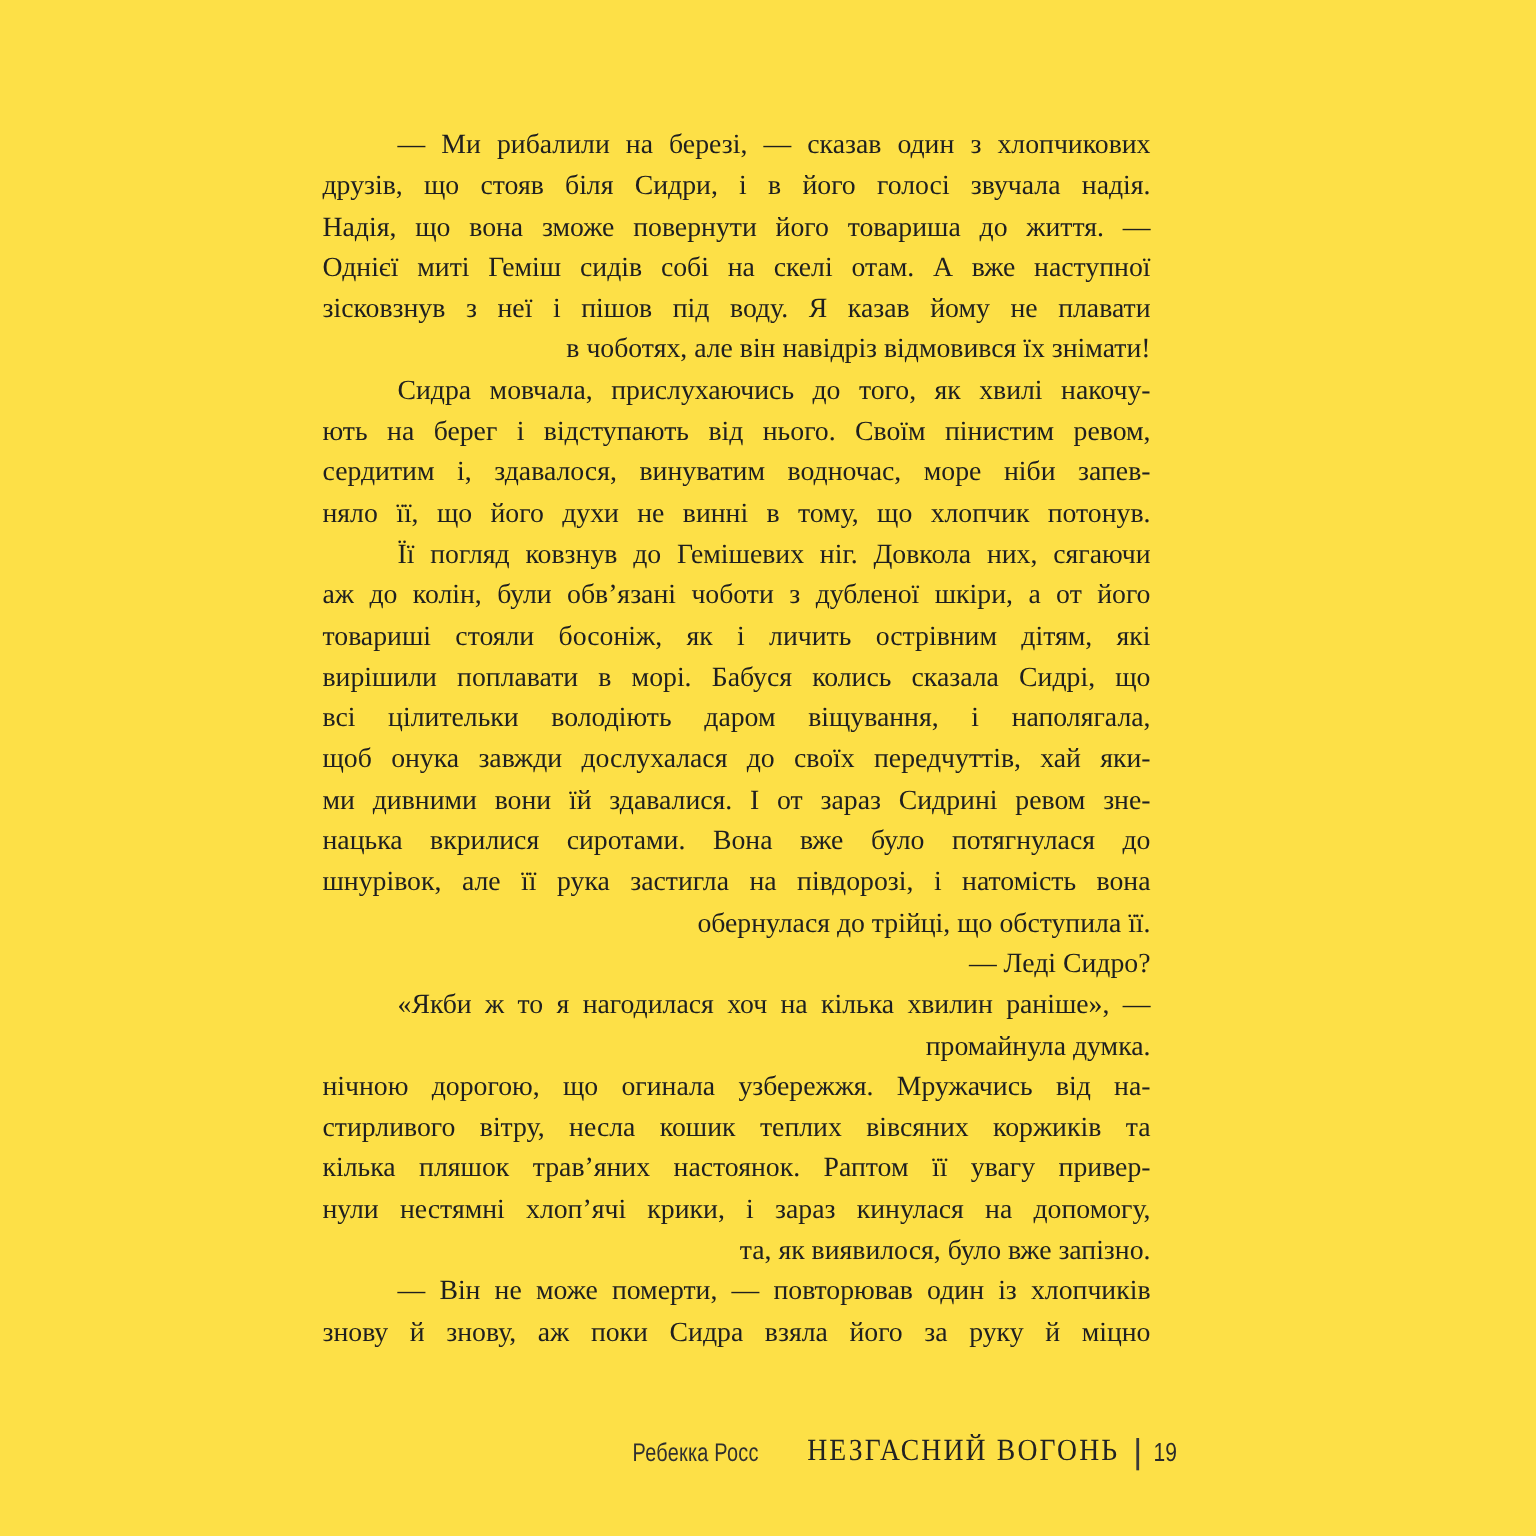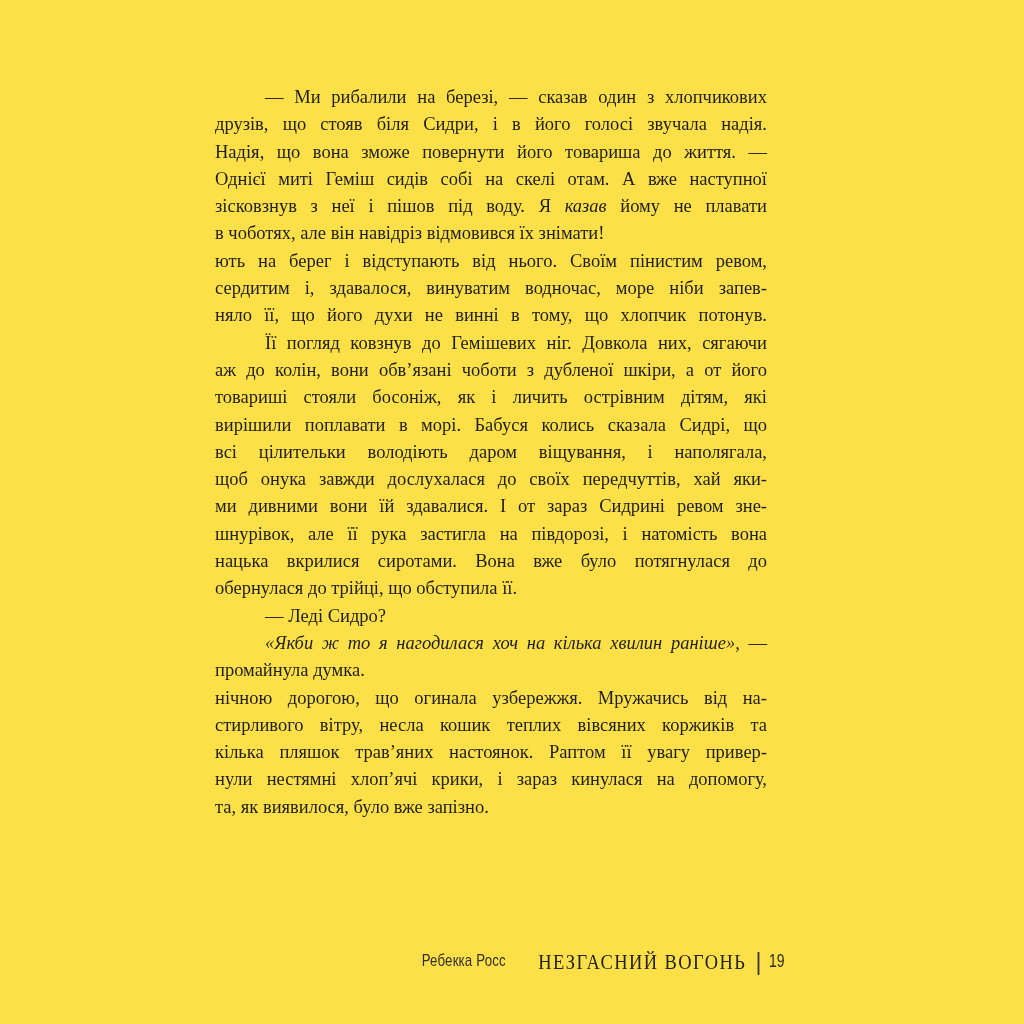--- a/index.html
+++ b/index.html
@@ -20,38 +20,38 @@
     left: 215px;
     top: 84px;
     width: 552px;
     color: #1f1f1f;
     font-size: 18.5px;
     line-height: 27.3px;
   }
   .para { margin: 0; }
   .line {
     min-height: 27.3px;
-    text-align: left;
+    text-align: right;
   }
   .line.j {
     text-align: justify;
     text-align-last: justify;
   }
   .line.ind {
     text-indent: 50px;
   }
-  .it { font-style: italic; }
+  .it { }
 
   .running-footer {
     position: absolute;
     top: 951px;
     right: 236px;
     height: 28px;
     display: flex;
-    align-items: flex-start;
+    align-items: flex-end;
     color: #2a2a2a;
   }
   .footer-author {
     font-family: "Liberation Sans", sans-serif;
     font-size: 17px;
     letter-spacing: 0.2px;
     color: #303030;
     transform: scaleX(0.78);
     transform-origin: center right;
     white-space: nowrap;
@@ -92,50 +92,55 @@
   <main class="text-block" id="text-block">
       <div class="para">
         <div class="line j ind"><span>— Ми рибалили на березі, — сказав один з хлопчикових</span></div>
         <div class="line j"><span>друзів, що стояв біля Сидри, і в його голосі звучала надія.</span></div>
         <div class="line j"><span>Надія, що вона зможе повернути його товариша до життя. —</span></div>
         <div class="line j"><span>Однієї миті Геміш сидів собі на скелі отам. А вже наступної</span></div>
         <div class="line j"><span>зісковзнув з неї і пішов під воду. Я </span><span class="it">казав</span><span> йому не плавати</span></div>
         <div class="line"><span>в чоботях, але він навідріз відмовився їх знімати!</span></div>
       </div>
       <div class="para">
+        <div class="line j ind"><span>Сидра мовчала, прислухаючись до того, як хвилі накочу-</span></div>
         <div class="line j"><span>ють на берег і відступають від нього. Своїм пінистим ревом,</span></div>
         <div class="line j"><span>сердитим і, здавалося, винуватим водночас, море ніби запев-</span></div>
         <div class="line j"><span>няло її, що його духи не винні в тому, що хлопчик потонув.</span></div>
       </div>
       <div class="para">
         <div class="line j ind"><span>Її погляд ковзнув до Гемішевих ніг. Довкола них, сягаючи</span></div>
-        <div class="line j"><span>аж до колін, вони обв’язані чоботи з дубленої шкіри, а от його</span></div>
+        <div class="line j"><span>аж до колін, були обв’язані чоботи з дубленої шкіри, а от його</span></div>
         <div class="line j"><span>товариші стояли босоніж, як і личить острівним дітям, які</span></div>
         <div class="line j"><span>вирішили поплавати в морі. Бабуся колись сказала Сидрі, що</span></div>
         <div class="line j"><span>всі цілительки володіють даром віщування, і наполягала,</span></div>
         <div class="line j"><span>щоб онука завжди дослухалася до своїх передчуттів, хай яки-</span></div>
         <div class="line j"><span>ми дивними вони їй здавалися. І от зараз Сидрині ревом зне-</span></div>
+        <div class="line j"><span>нацька вкрилися сиротами. Вона вже було потягнулася до</span></div>
         <div class="line j"><span>шнурівок, але її рука застигла на півдорозі, і натомість вона</span></div>
-        <div class="line j"><span>нацька вкрилися сиротами. Вона вже було потягнулася до</span></div>
         <div class="line"><span>обернулася до трійці, що обступила її.</span></div>
       </div>
       <div class="para">
         <div class="line ind"><span>— Леді Сидро?</span></div>
       </div>
       <div class="para">
         <div class="line j ind"><span class="it">«Якби ж то я нагодилася хоч на кілька хвилин раніше»,</span><span> —</span></div>
         <div class="line"><span>промайнула думка.</span></div>
       </div>
       <div class="para">
         <div class="line j"><span>нічною дорогою, що огинала узбережжя. Мружачись від на-</span></div>
         <div class="line j"><span>стирливого вітру, несла кошик теплих вівсяних коржиків та</span></div>
         <div class="line j"><span>кілька пляшок трав’яних настоянок. Раптом її увагу привер-</span></div>
         <div class="line j"><span>нули нестямні хлоп’ячі крики, і зараз кинулася на допомогу,</span></div>
         <div class="line"><span>та, як виявилося, було вже запізно.</span></div>
       </div>
+      <div class="para">
+        <div class="line j ind"><span>— Він не може померти, — повторював один із хлопчиків</span></div>
+        <div class="line j"><span>знову й знову, аж поки Сидра взяла його за руку й міцно</span></div>
+      </div>
     </main>
 
   <footer class="running-footer">
     <span class="footer-author">Ребекка Росс</span>
     <span class="footer-title">НЕЗГАСНИЙ ВОГОНЬ</span>
     <span class="footer-sep">|</span>
     <span class="footer-pagenum">19</span>
   </footer>
 
 </div>

